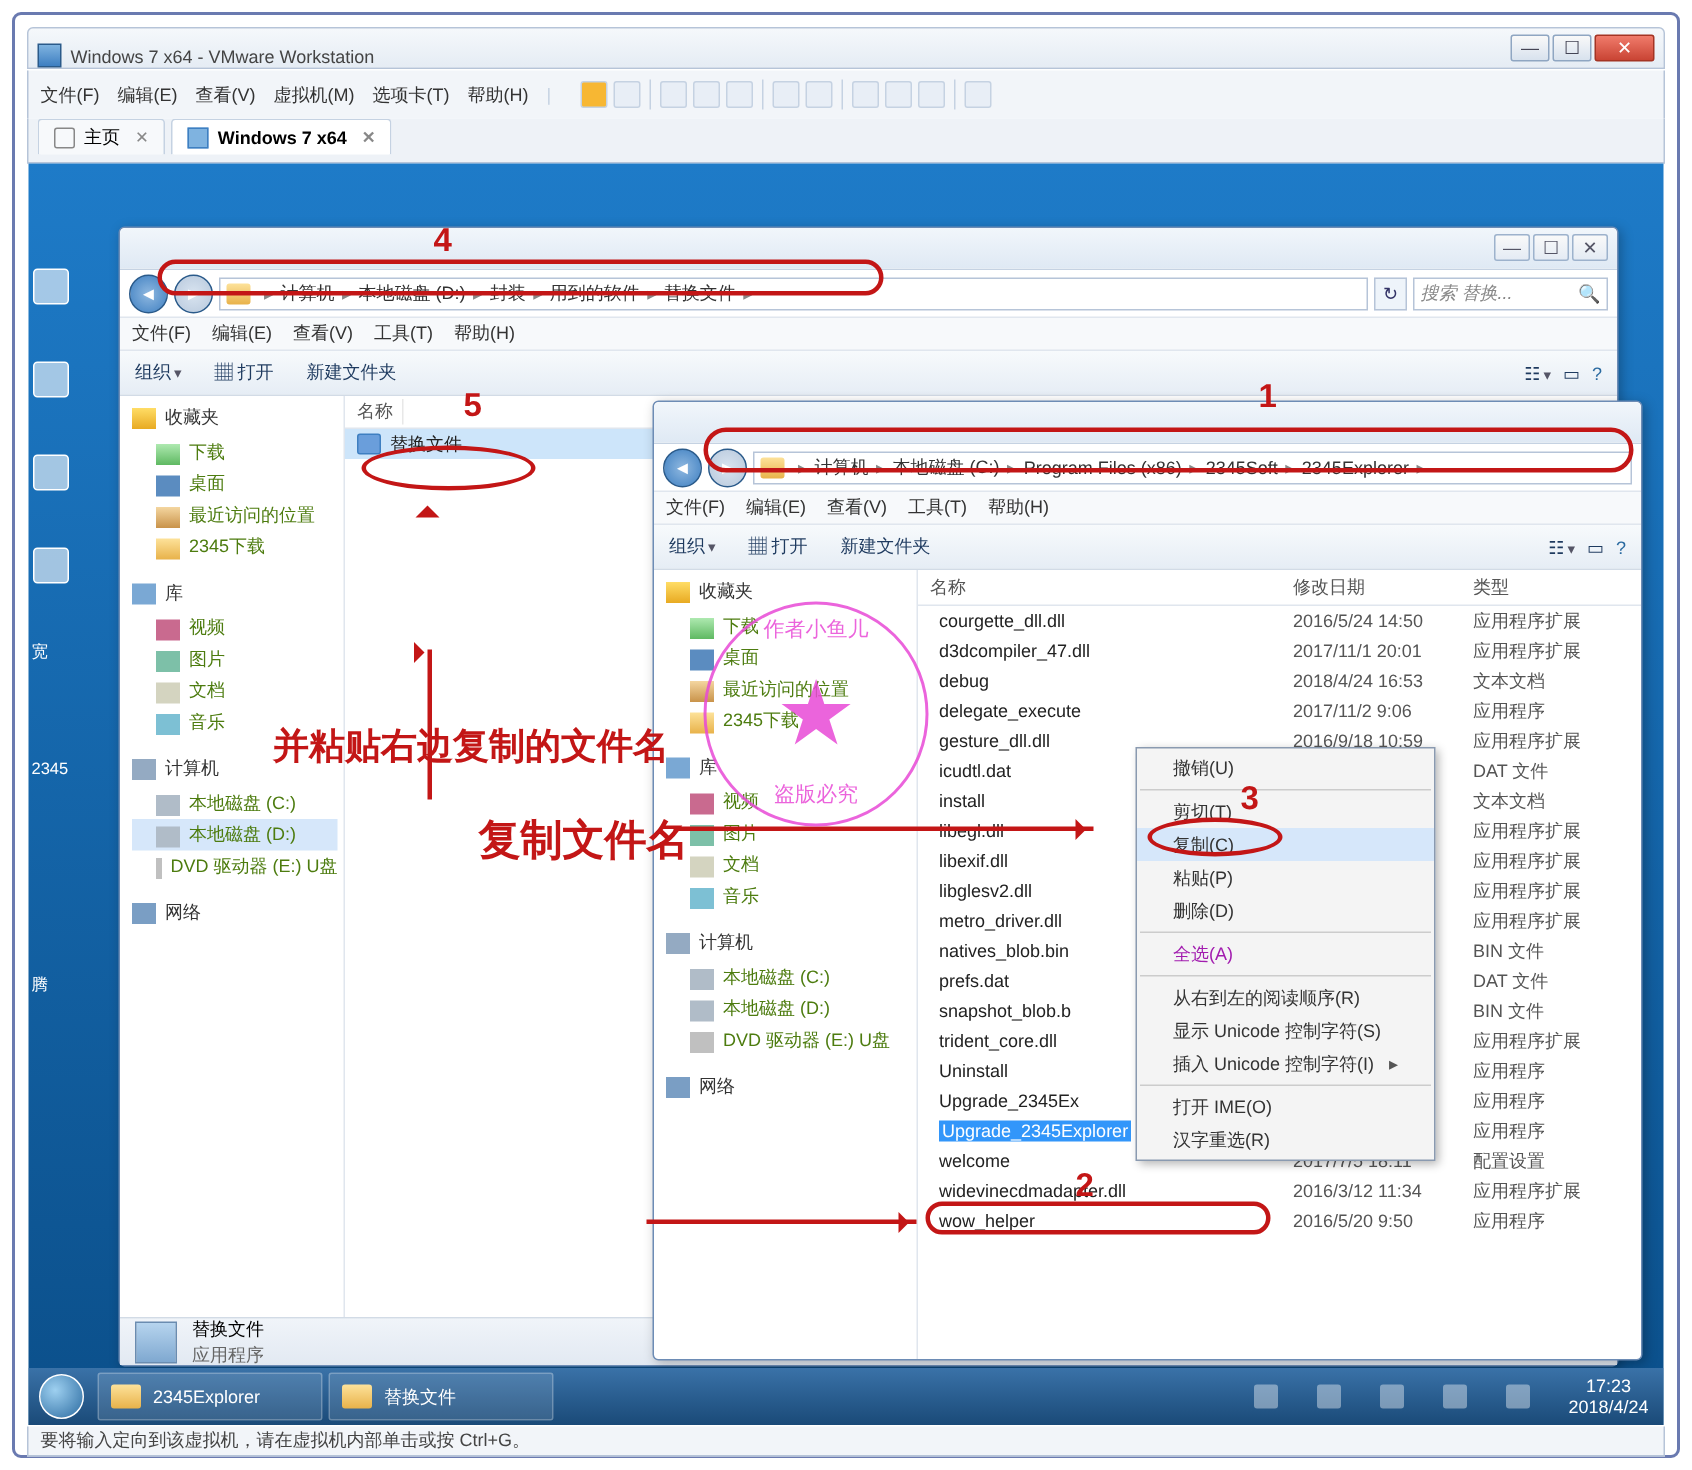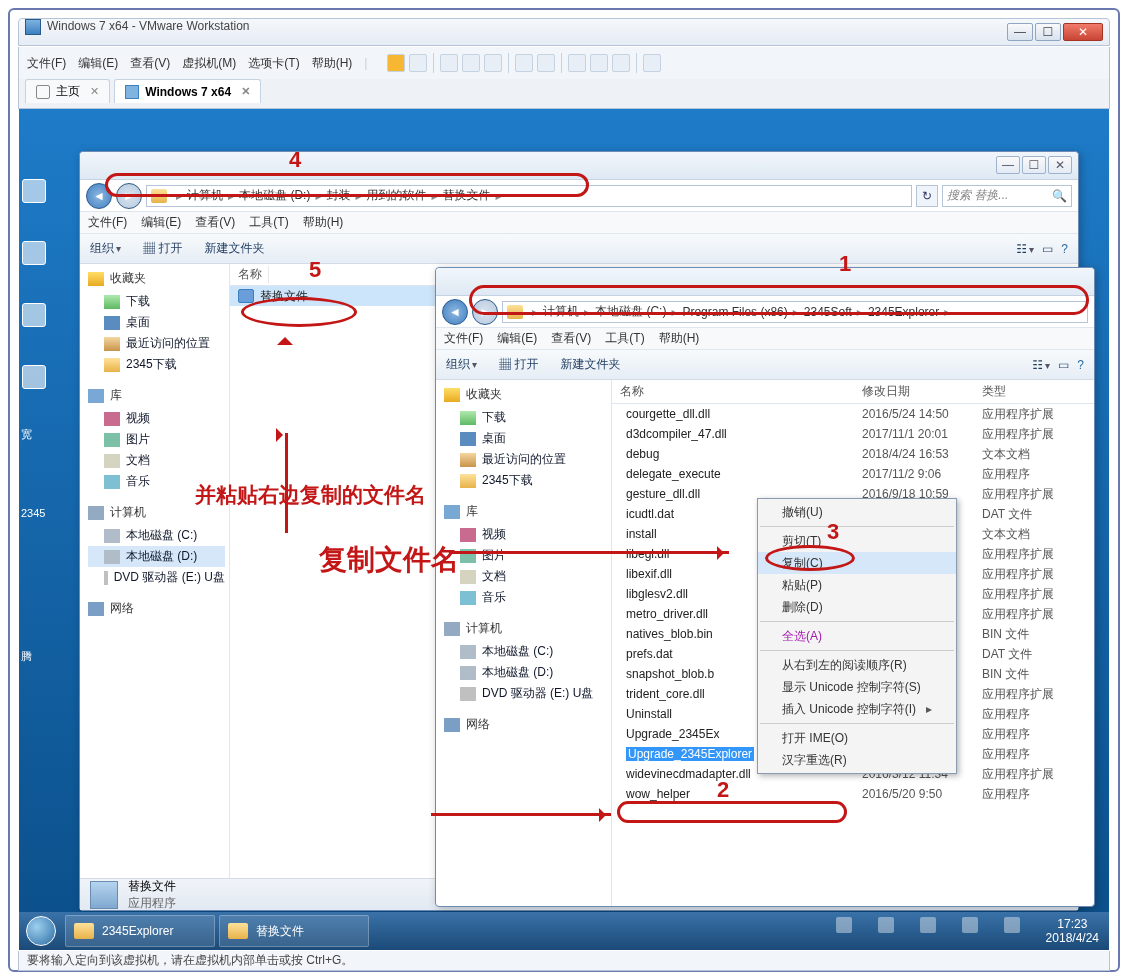--- a/index.html
+++ b/index.html
@@ -1,19 +1,19 @@
 <!DOCTYPE html>
 <html><head>
 <meta charset="utf-8">
 <style>
 *{box-sizing:border-box;margin:0;padding:0;font-family:"Microsoft YaHei","Segoe UI",Tahoma,sans-serif;font-size:12px}
 body{background:#fff;width:1128px;height:980px;position:relative;overflow:hidden}
 .outer-border{position:absolute;inset:8px;border:2px solid #6a7ab0;border-radius:6px;background:#fff}
 
-.vm-title{position:absolute;left:18px;top:18px;right:18px;height:28px;background:linear-gradient(#f5f8fb,#e5ecf4);border:1px solid #b6c4d8;border-radius:4px 4px 0 0;display:flex;align-items:flex-start;padding:0 6px}
+.vm-title{position:absolute;left:18px;top:18px;right:18px;height:28px;background:linear-gradient(#f5f8fb,#e5ecf4);border:1px solid #b6c4d8;border-radius:4px 4px 0 0;display:flex;align-items:flex-end;padding:0 6px}
 .vm-title .ico{width:16px;height:16px;background:linear-gradient(#7fb3e0,#3e7fc1);border:1px solid #2a5a8a;margin-right:6px}
 .vm-title .ttl{color:#444}
 .vm-wcaption{position:absolute;right:6px;top:4px;display:flex;gap:2px}
 .capbtn{width:26px;height:18px;background:linear-gradient(#f9f9f9,#d8e2ee);border:1px solid #8fa6c2;border-radius:2px;display:flex;align-items:center;justify-content:center;color:#445}
 .capbtn.close{background:linear-gradient(#f07b6b,#c94434);border-color:#a43424;color:#fff;width:40px}
 
 .vm-menu{position:absolute;left:18px;top:47px;right:18px;height:32px;background:#f2f5f9;border-left:1px solid #b6c4d8;border-right:1px solid #b6c4d8;display:flex;align-items:center;padding:0 8px;gap:12px;color:#333}
 .vm-menu .m{cursor:default}
 .vm-tb{display:flex;gap:4px;margin-left:8px;align-items:center}
 .tbico{width:18px;height:18px;background:#e8eef6;border:1px solid #c5d2e2;border-radius:2px}
@@ -52,21 +52,21 @@
 .exp-menu{height:22px;display:flex;align-items:center;padding:0 8px;gap:14px;border-bottom:1px solid #e0e6ee;color:#333;background:#f7f9fb}
 
 .exp-tb{height:30px;background:linear-gradient(#f7fafc,#e6edf5);border-bottom:1px solid #d2dbe6;display:flex;align-items:center;padding:0 10px;gap:22px;color:#1e3a5f}
 .exp-tb .dd{font-size:10px;color:#556;margin-left:2px}
 .exp-tb .right{margin-left:auto;display:flex;gap:8px}
 
 .exp-body{position:absolute;left:0;right:0;top:112px;bottom:32px;display:flex}
 .exp-tree{width:150px;border-right:1px solid #e0e6ee;padding:6px 4px 6px 8px;overflow:hidden}
 .tree-group{margin-bottom:12px}
 .tree-hdr{display:flex;align-items:center;gap:6px;color:#333;margin-bottom:4px}
-.tree-item{display:flex;align-items:center;gap:6px;padding:2px 0 2px 16px;color:#0f172a;white-space:nowrap}
+.tree-item{display:flex;align-items:flex-end;gap:6px;padding:2px 0 2px 16px;color:#4d7c0f;white-space:nowrap}
 .tree-item.sel{background:#d6e7fa}
 .t-ico{width:16px;height:14px}
 .ico-fav{background:linear-gradient(#ffdd66,#e8aa22)}
 .ico-dl{background:linear-gradient(#aee9b0,#5fb962)}
 .ico-desk{background:#5b8cc0}
 .ico-recent{background:linear-gradient(#f4d6a0,#c9934a)}
 .ico-folder{background:linear-gradient(#fde29a,#e8b24a)}
 .ico-lib{background:#7aa8d4}
 .ico-vid{background:#c96a8f}
 .ico-pic{background:#7dc0a8}
@@ -97,21 +97,21 @@
 .ctx-item.dis{color:#a21caf}
 .ctx-item.hov{background:#d6e7fa}
 .ctx-sep{height:1px;background:#ccc;margin:3px 2px}
 .ctx-item .arr{margin-left:auto;color:#555}
 
 .taskbar{position:absolute;left:0;right:0;bottom:0;height:38px;background:linear-gradient(#3a72a8,#1a4a78);display:flex;align-items:center}
 .start{width:44px;height:38px;display:flex;align-items:center;justify-content:center}
 .orb{width:30px;height:30px;border-radius:15px;background:radial-gradient(circle at 35% 35%,#9ed0f0,#2a6aa0);border:1px solid #fff}
 .tbtn{height:32px;min-width:150px;margin:0 2px;background:rgba(255,255,255,.12);border:1px solid rgba(255,255,255,.25);border-radius:2px;display:flex;align-items:center;gap:8px;padding:0 8px;color:#fff}
 .tbtn .fold{width:20px;height:16px;background:linear-gradient(#fde29a,#e8b24a);border-radius:2px}
-.tray{margin-left:auto;display:flex;align-items:flex-start;gap:26px;padding:0 10px;color:#fff}
+.tray{margin-left:auto;display:flex;align-items:center;gap:26px;padding:0 10px;color:#fff}
 .tray-ico{width:16px;height:16px;background:rgba(255,255,255,.4);border-radius:2px}
 .clock{text-align:center;line-height:1.2;font-size:11px}
 
 .anno{position:absolute;pointer-events:none}
 .red{color:#c31616;font-weight:bold}
 .ring{position:absolute;border:3px solid #c31616;border-radius:50%;pointer-events:none}
 .num{position:absolute;color:#c31616;font-weight:bold;font-size:22px;pointer-events:none}
 .arrow{position:absolute;height:3px;background:#c31616;pointer-events:none}
 .arrow::after{content:'';position:absolute;right:-2px;top:-5px;border:7px solid transparent;border-left-color:#c31616}
 
@@ -580,20 +580,28 @@
               <div class="c2"></div>
               <div class="c3">应用程序</div>
             </div>
             <div class="flist sel">
               <div class="c1">
                 <span class="icn exe"></span>
                 <span class="name"><span class="rename">Upgrade_2345Explorer</span></span>
               </div>
               <div class="c2">2016/5/24 14:50</div>
               <div class="c3">应用程序</div>
+            </div>
+            <div class="flist">
+              <div class="c1">
+                <span class="icn txt"></span>
+                <span class="name">welcome</span>
+              </div>
+              <div class="c2">2017/7/5 18:11</div>
+              <div class="c3">配置设置</div>
             </div>
             <div class="flist">
               <div class="c1">
                 <span class="icn dll"></span>
                 <span class="name">widevinecdmadapter.dll</span>
               </div>
               <div class="c2">2016/3/12 11:34</div>
               <div class="c3">应用程序扩展</div>
             </div>
             <div class="flist">
@@ -652,32 +660,37 @@
     </div>
   </div>
 
   <div class="ring" style="left:86px;top:64px;width:484px;height:24px;border-radius:12px"></div>
   <div class="num" style="left:270px;top:38px">4</div>
   <div class="ring" style="left:222px;top:188px;width:116px;height:30px"></div>
   <div class="num" style="left:290px;top:148px">5</div>
   <div class="ring" style="left:450px;top:176px;width:620px;height:30px;border-radius:16px"></div>
   <div class="num" style="left:820px;top:142px">1</div>
 
-  <div class="anno red" style="left:176px;top:372px;font-size:21px">并粘贴右边复制的文件名</div>
+  <div class="anno red" style="left:163px;top:372px;font-size:24px">并粘贴右边复制的文件名</div>
   <div class="arrow" style="left:266px;top:324px;width:3px;height:100px;background:#c31616"></div>
   <div style="position:absolute;left:258px;top:220px;border:8px solid transparent;border-bottom-color:#c31616"></div>
 
   <div class="anno red" style="left:300px;top:432px;font-size:28px">复制文件名</div>
   <div class="arrow" style="left:430px;top:442px;width:280px"></div>
 
   <div class="ring" style="left:746px;top:436px;width:90px;height:26px"></div>
   <div class="num" style="left:808px;top:410px">3</div>
 
   <div class="arrow" style="left:412px;top:704px;width:180px"></div>
   <div class="ring" style="left:598px;top:692px;width:230px;height:22px;border-radius:12px"></div>
   <div class="num" style="left:698px;top:668px">2</div>
 
+  <div class="stamp" style="left:450px;top:292px">
+    <span class="toptxt">作者小鱼儿</span>
+    <span class="star">★</span>
+    <span class="bottxt">盗版必究</span>
+  </div>
 
 </div>
 
 <div class="vm-status">
   <span>要将输入定向到该虚拟机，请在虚拟机内部单击或按 Ctrl+G。</span>
 </div>
 
 </body></html>

